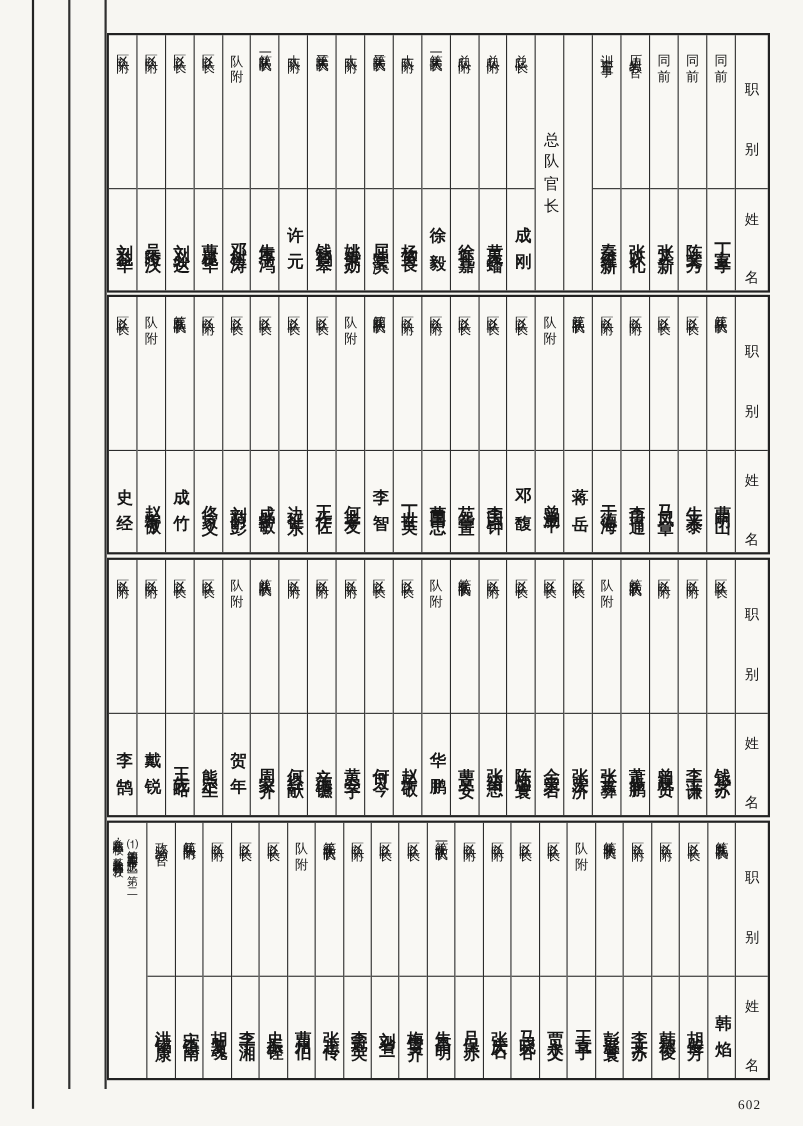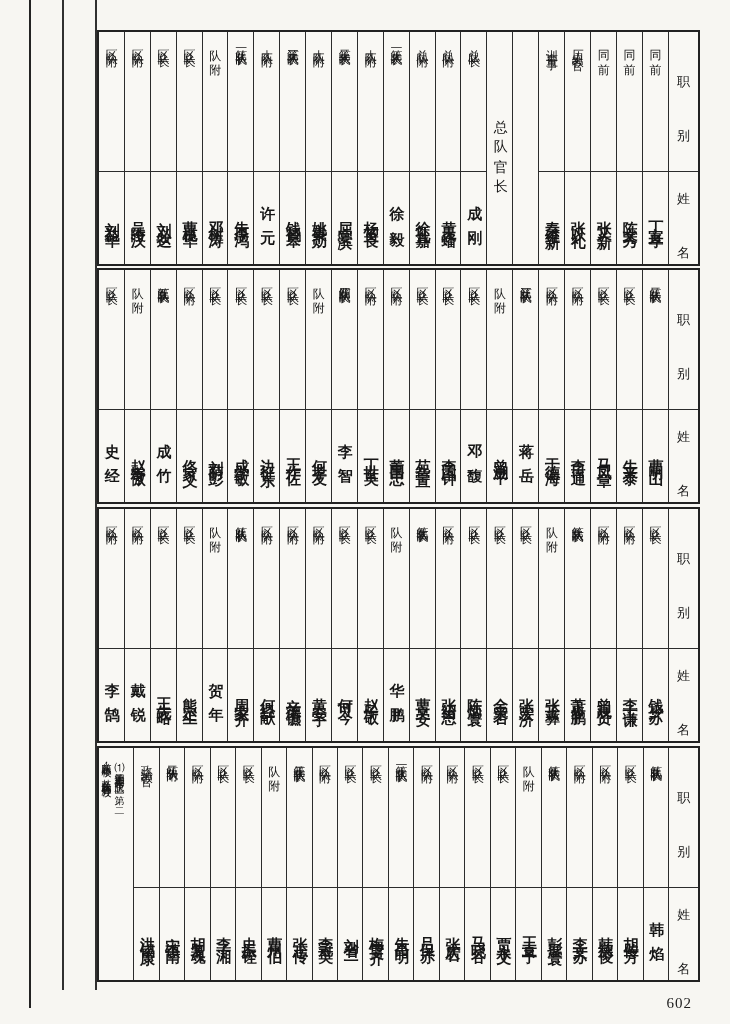--- a/index.html
+++ b/index.html
@@ -63,21 +63,21 @@
   }
   .header-text{font-size:13px;letter-spacing:19px;}
   .note-cell{flex:1;padding:6px 1px 2px 1px;overflow:hidden;}
   .note-text{
     writing-mode:vertical-rl;text-orientation:upright;
     font-size:10px;line-height:13px;letter-spacing:1px;
     white-space:pre-line;
   }
   .page-number{
     position:absolute;right:38px;bottom:12px;
-    font-size:15px;letter-spacing:1px;color:#1d1d1d;
+    font-size:12px;letter-spacing:1px;color:#1d1d1d;
   }
 </style>
 </head>
 <body>
 
 <div class="page">
   <div class="margin-line line-a"></div>
   <div class="margin-line line-b"></div>
   <div class="margin-line line-c"></div>
   <div id="bands">

